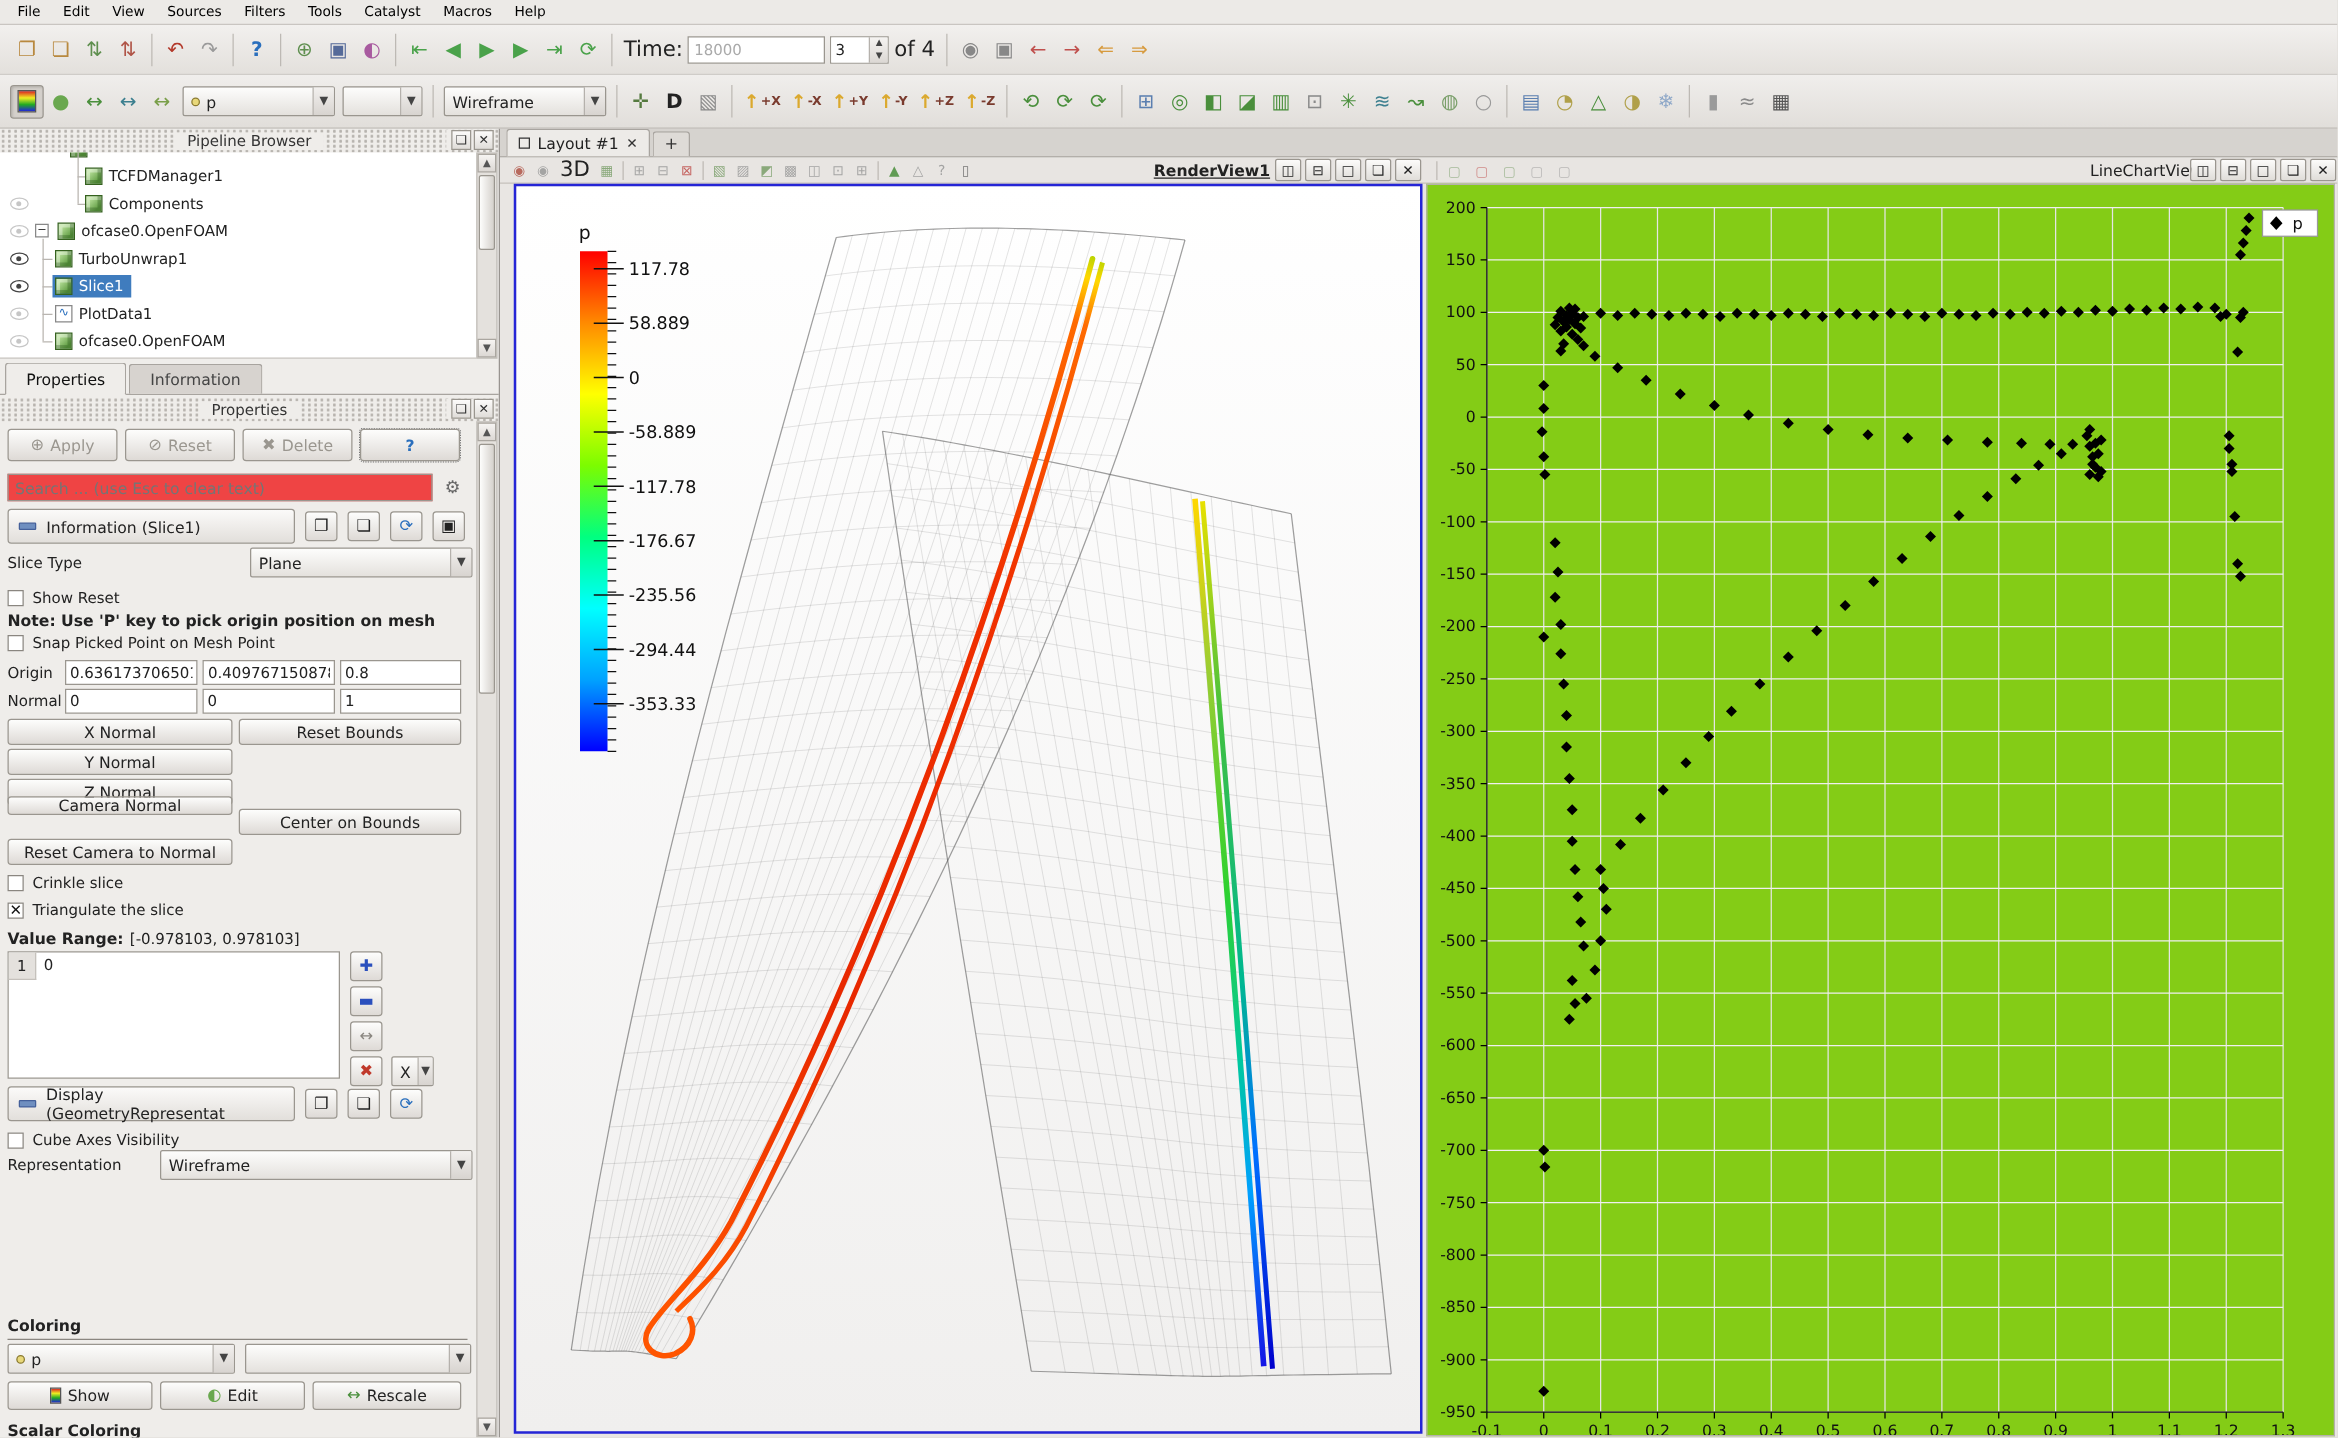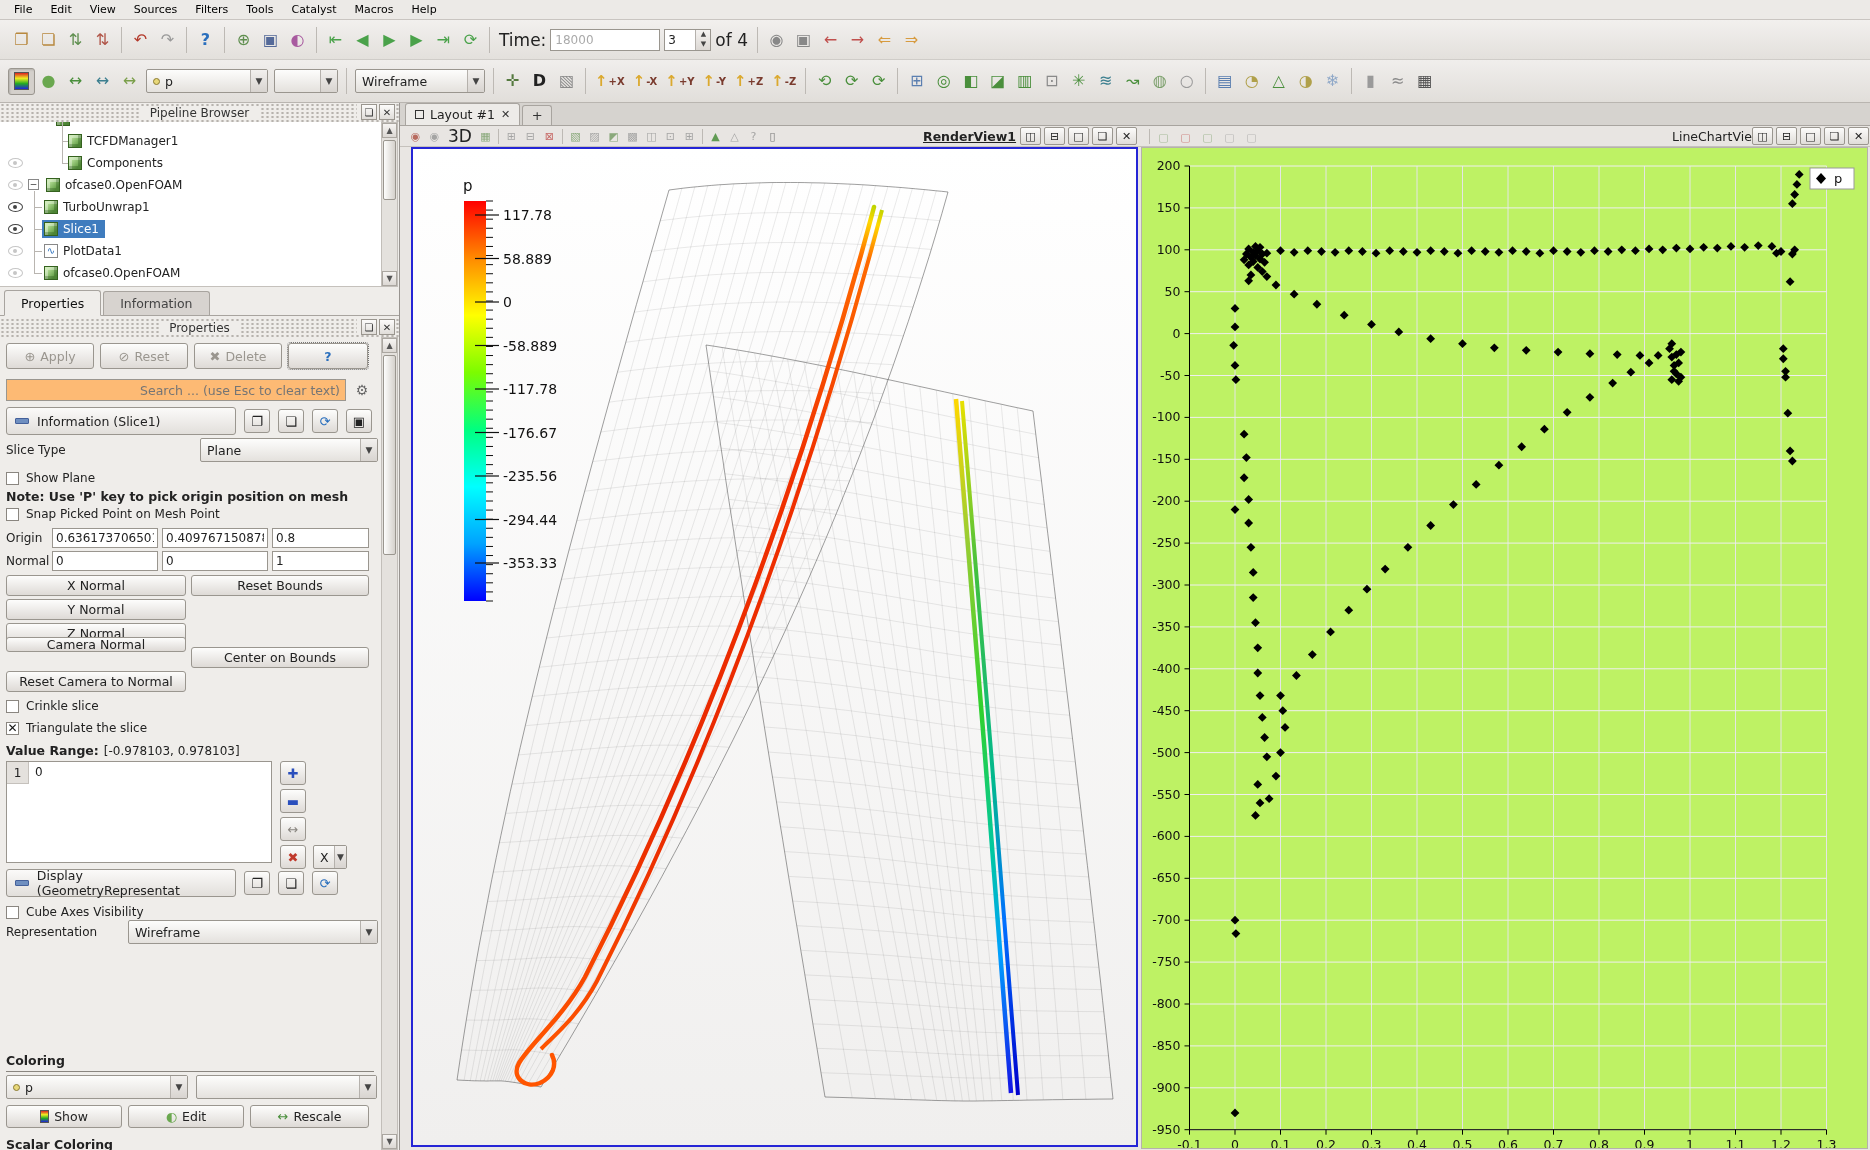--- a/index.html
+++ b/index.html
@@ -59,21 +59,21 @@
   .ptab { height:24px; padding:0 16px; display:flex; align-items:center; font-size:12.5px; border:1px solid #a8a49f; border-bottom:none; border-radius:3px 3px 0 0; background:#d7d3cf; color:#444; }
   .ptab.active { background:#efedea; height:26px; margin-bottom:-1px; border-bottom:1px solid #efedea; color:#111; }
 
   #prophead { top:215px; }
   #propbody { position:absolute; left:0; top:234px; width:381px; height:813px; }
   .prow { position:absolute; display:flex; align-items:center; }
   .pbtn { border:1px solid #9a968f; border-radius:3px; background:linear-gradient(#fdfdfc,#dedad6); display:flex; align-items:center; justify-content:center; gap:5px; font-size:12.5px; color:#222; }
   .pbtn.disabled { color:#9a968f; }
   .pbtn .bic { font-size:13px; }
   .minibtn { width:26px; height:24px; border:1px solid #9a968f; border-radius:3px; background:linear-gradient(#fdfdfc,#dedad6); font-size:13px; display:flex; align-items:center; justify-content:center; }
-  .searchbox { height:22px; border:1px solid #9a968f; background:#fdba74; width:340px; font-size:12.5px; padding:0 5px; color:#333; font-family:"DejaVu Sans",sans-serif;text-align:right; }
+  .searchbox { height:22px; border:1px solid #9a968f; background:#ef4444; width:340px; font-size:12.5px; padding:0 5px; color:#333; font-family:"DejaVu Sans",sans-serif; }
   .secbar { height:28px; border:1px solid #9a968f; border-radius:3px; background:linear-gradient(#fbfaf9,#e2dfdb); display:flex; align-items:center; padding:0 8px; gap:8px; font-size:12.5px; width:230px; }
   .secbar .dash { width:14px; height:6px; background:#6f8fc0; border:1px solid #44609a; border-radius:1px; }
   .cb { width:13px; height:13px; border:1px solid #8a8680; background:#fff; margin-right:7px; flex:none; position:relative; }
   .cb.checked::after { content:"✕"; position:absolute; left:0.5px; top:-1.5px; font-size:12px; font-weight:bold; color:#111; }
   .pinput { height:20px; border:1px solid #9a968f; background:#fff; font-size:12px; padding:0 3px; color:#222; font-family:"DejaVu Sans",sans-serif; }
   .boldlbl { font-weight:bold; font-size:12.5px; }
   .sechdr { font-weight:bold; font-size:12.5px; border-bottom:1px solid #8a8680; padding-bottom:3px; width:368px; }
 
   
   #main { position:absolute; left:400px; top:103px; width:1470px; height:1047px;text-align:right; }
@@ -84,21 +84,21 @@
   .plustab { height:20px; width:30px; margin-left:2px; background:#dedbd7; border:1px solid #a8a49f; border-bottom:none; border-radius:3px 3px 0 0; display:flex; align-items:center; justify-content:center; font-size:13px; color:#333; }
   #viewbar { position:absolute; left:0; top:23px; width:100%; height:21px; background:#e8e5e2; border-bottom:1px solid #c5c1bc; display:flex; align-items:center; padding-left:6px; }
   #viewbar .tbtn { width:19px; height:18px; font-size:11px; opacity:.85; }
   #viewbar .tsep { height:15px; margin:0 3px; }
   .viewtitle { position:absolute; top:3px; font-size:12.5px; }
   .viewtitle.active { font-weight:bold; text-decoration:underline; }
   .winbtns { position:absolute; top:1px; display:flex; gap:3px; }
   .winbtn { width:21px; height:18px; border:1px solid #9a968f; border-radius:2px; background:linear-gradient(#fcfbfa,#e0ddd9); font-size:11px; display:flex; align-items:center; justify-content:center; color:#222; }
 
   #renderview { position:absolute; left:11px; top:44px; width:727px; height:1000px; border:2px solid #2525d6; background:linear-gradient(#ffffff,#f0efee); }
-  #chartview { position:absolute; left:741px; top:44px; width:727px; height:1002px; background:#bef264; border:1px solid #b5b1ac; }
+  #chartview { position:absolute; left:741px; top:44px; width:727px; height:1002px; background:#84cc16; border:1px solid #b5b1ac; }
   svg text { font-family:"DejaVu Sans",sans-serif; }
 </style>
 </head>
 <body>
 
 <div id="app">
   <div id="menubar">
       <span class="menuitem">File</span>
       <span class="menuitem">Edit</span>
       <span class="menuitem">View</span>
@@ -352,21 +352,21 @@
 
       <div class="prow" style="left:6px; top:106px;">
         <span>Slice Type</span>
         <span class="combo" style="position:absolute;left:191px;width:178px">
             <span>Plane</span>
             <span class="arrow">▼</span>
           </span>
       </div>
       <div class="prow" style="left:6px; top:134px;">
           <span class="cb"></span>
-          <span>Show Plane</span>
+          <span>Show Reset</span>
         </div>
       <div class="prow boldlbl" style="left:6px; top:152px;">Note: Use 'P' key to pick origin position on mesh</div>
       <div class="prow" style="left:6px; top:170px;">
           <span class="cb"></span>
           <span>Snap Picked Point on Mesh Point</span>
         </div>
 
       <div class="prow" style="left:6px; top:191px;">
         <span style="width:46px">Origin</span>
         <input class="pinput" style="width: 106px;" value="0.636173706501">

